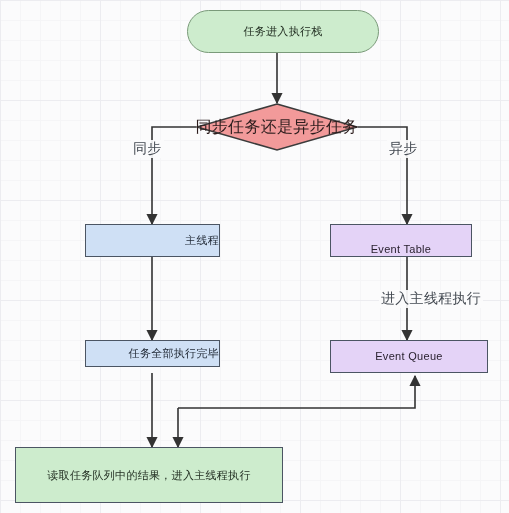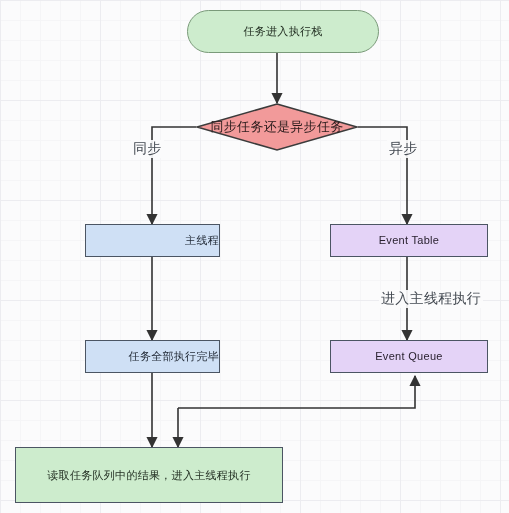--- a/index.html
+++ b/index.html
@@ -80,21 +80,21 @@
   }
 
   .node-decision {
     background: transparent;
     border: none;
   }
   .node-decision .diamond-text {
     position: relative;
     z-index: 2;
     color: #2b1c1c;
-    font-size: 13px;
+    font-size: 16px;
     white-space: nowrap;
   }
   .node-decision svg {
     position: absolute;
     left: 0;
     top: 0;
     z-index: 1;
   }
 
   .edge-label {
@@ -146,25 +146,25 @@
     <svg width="162" height="48" viewBox="0 0 162 48" xmlns="http://www.w3.org/2000/svg">
       <polygon points="81,1 161,24 81,47 1,24" fill="#f29a9a" stroke="#3b3b3b" stroke-width="1.6"></polygon>
     </svg>
     <span class="diamond-text">同步任务还是异步任务</span>
   </div>
 
   <div class="node node-process-blue" style="left:85px; top:224px; width:135px; height:33px;">
     <span>主线程</span>
   </div>
 
-  <div class="node node-process-purple" style="left:330px; top:224px; width:158px; height:33px;">
+  <div class="node node-process-purple" style="left:330px; top:224px; width:142px; height:33px;align-items:flex-end;">
     <span>Event Table</span>
   </div>
 
-  <div class="node node-process-blue" style="left:85px; top:340px; width:135px; height:33px;">
+  <div class="node node-process-blue" style="left:85px; top:340px; width:135px; height:27px;">
     <span>任务全部执行完毕</span>
   </div>
 
   <div class="node node-process-purple" style="left:330px; top:340px; width:158px; height:33px;">
     <span>Event Queue</span>
   </div>
 
   <div class="node node-end" style="left:15px; top:447px; width:268px; height:56px;">
     <span>读取任务队列中的结果，进入主线程执行</span>
   </div>

